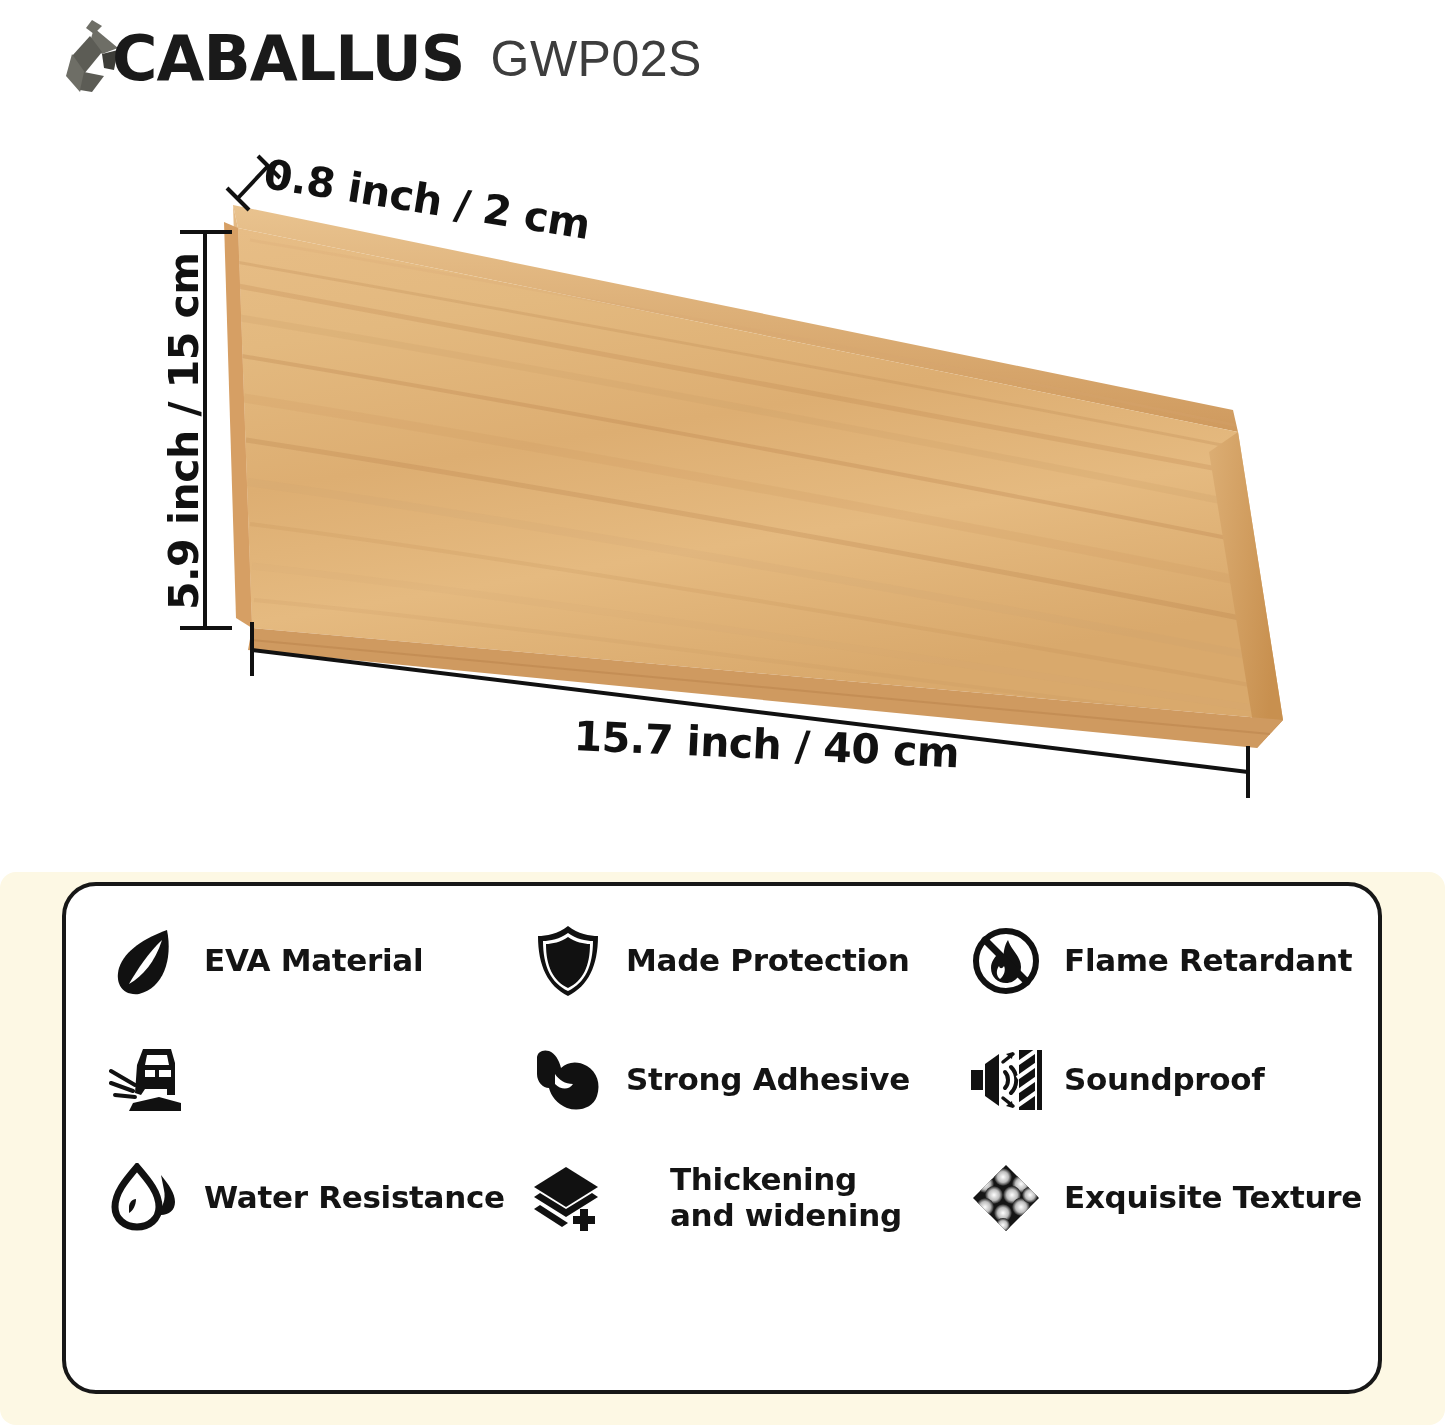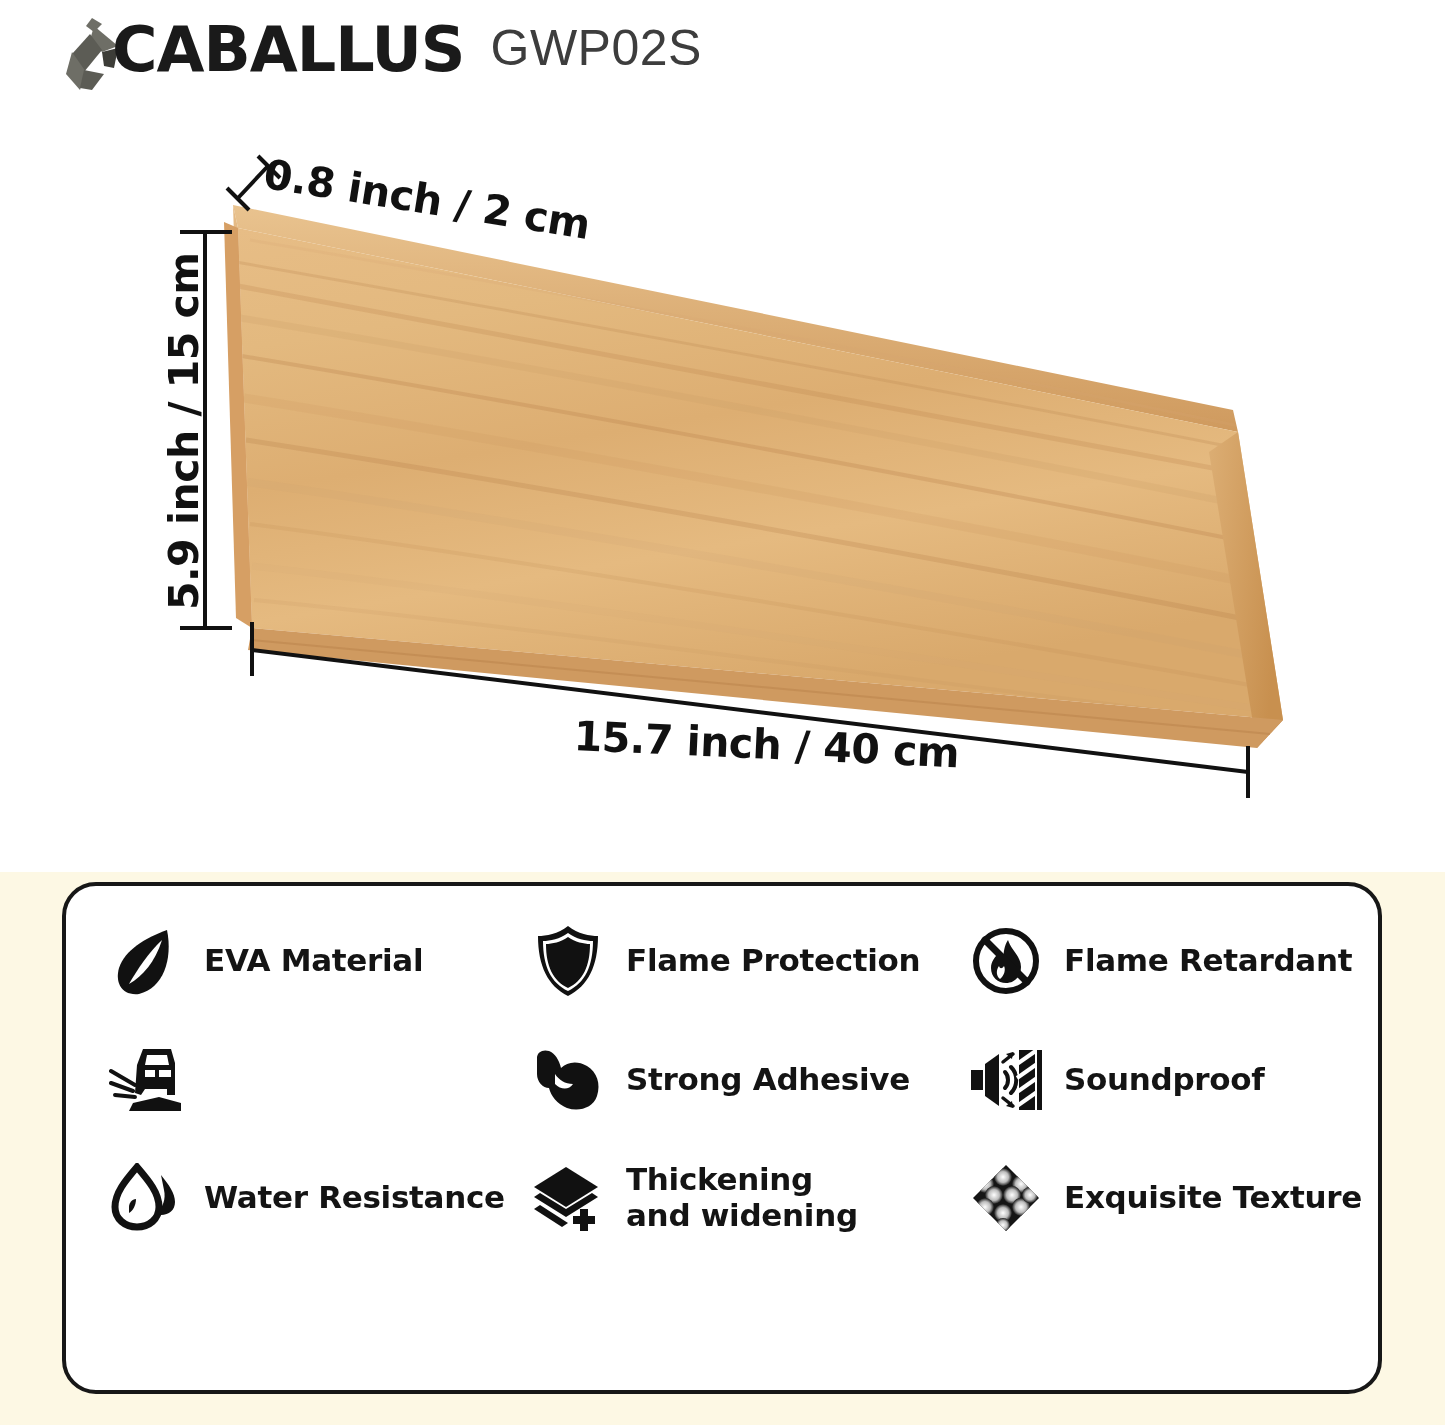--- a/index.html
+++ b/index.html
@@ -23,21 +23,21 @@
     height: 872px;
     background: #ffffff;
   }
 
   
   #brand-header {
     position: absolute;
     left: 62px;
     top: 8px;
     display: flex;
-    align-items: center;
+    align-items: flex-end;
     height: 80px;
   }
   #horse-logo {
     width: 62px;
     height: 76px;
     flex: none;
     position: relative;
     top: 6px;
   }
   #brand-name {
@@ -101,20 +101,21 @@
   }
 
   
   #features-section {
     position: absolute;
     left: 0;
     top: 872px;
     width: 1445px;
     height: 553px;
     background: #fdf8e4;
+    border-radius: 16px;
   }
   #features-panel {
     position: absolute;
     left: 62px;
     top: 10px;
     width: 1320px;
     height: 512px;
     background: #ffffff;
     border: 4px solid #171717;
     border-radius: 34px;
@@ -146,21 +147,21 @@
   }
   .feature-icon svg { display: block; }
   .feature-label {
     font-family: "DejaVu Sans", sans-serif;
     font-size: 31px;
     font-weight: bold;
     color: #141414;
     line-height: 1.16;
     letter-spacing: -0.3px;
   }
-  .feature-label.two-line { max-width: 250px; }
+  .feature-label.two-line { max-width: 250px; margin-left: 44px; }
 </style>
 </head>
 <body>
 
 <div id="top-section">
 
   <div id="board-stage">
     <svg id="board-svg" width="1445" height="872" viewBox="0 0 1445 872">
       <defs>
         <linearGradient id="topFaceGrad" x1="0" y1="0" x2="0.35" y2="1">
@@ -265,21 +266,21 @@
 
 
       <div class="feature-item">
         <span class="feature-icon">
           <svg width="64" height="74" viewBox="0 0 64 74">
             <path d="M32,2 C22,10 10,12 2,12 C2,42 12,62 32,72 C52,62 62,42 62,12 C54,12 42,10 32,2 Z" fill="#111"></path>
             <path d="M32,9 C24,15 14,17 7,17 C7,42 15,59 32,67 C49,59 57,42 57,17 C50,17 40,15 32,9 Z" fill="#fff"></path>
             <path d="M32,13 C25,18 16,20 10,20 C10,42 17,57 32,64 C47,57 54,42 54,20 C48,20 39,18 32,13 Z" fill="#111"></path>
           </svg>
         </span>
-        <span class="feature-label">Flame Protection</span>
+        <span class="feature-label">Made Protection</span>
       </div>
 
       <div class="feature-item">
         <span class="feature-icon">
           <svg width="70" height="70" viewBox="0 0 70 70">
             <circle cx="35" cy="35" r="30" fill="none" stroke="#111" stroke-width="6"></circle>
             <path d="M37,14 C40,24 50,30 50,41 C50,51 43,57 35,57 C27,57 20,51 20,42 C20,35 24,32 27,27 C28,33 31,34 32,32 C33,26 33,20 37,14 Z" fill="#111"></path>
             <path d="M33,40 C35,44 33,50 29,53 C25,50 25,44 28,40 C29,43 31,43 33,40 Z" fill="#fff"></path>
             <line x1="14" y1="14" x2="56" y2="56" stroke="#111" stroke-width="7" stroke-linecap="round"></line>
           </svg>

